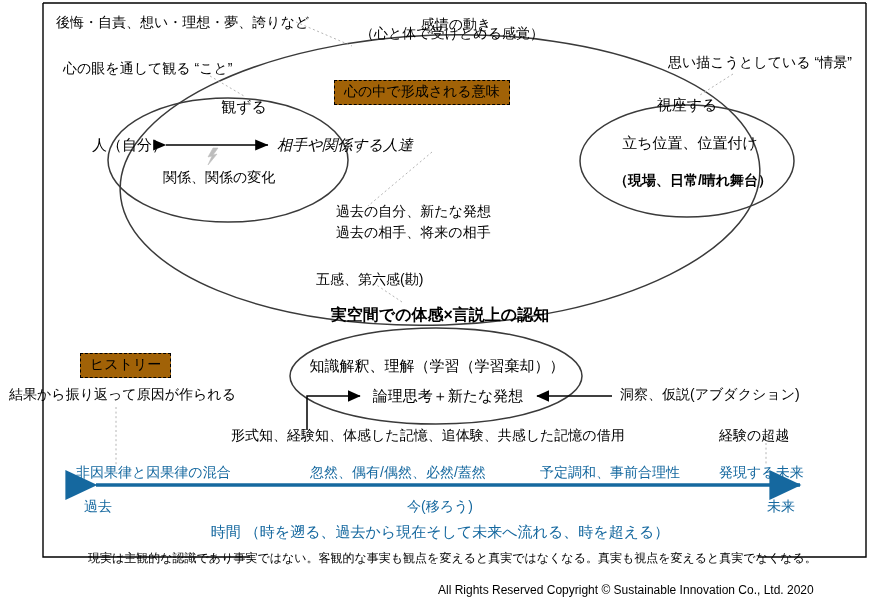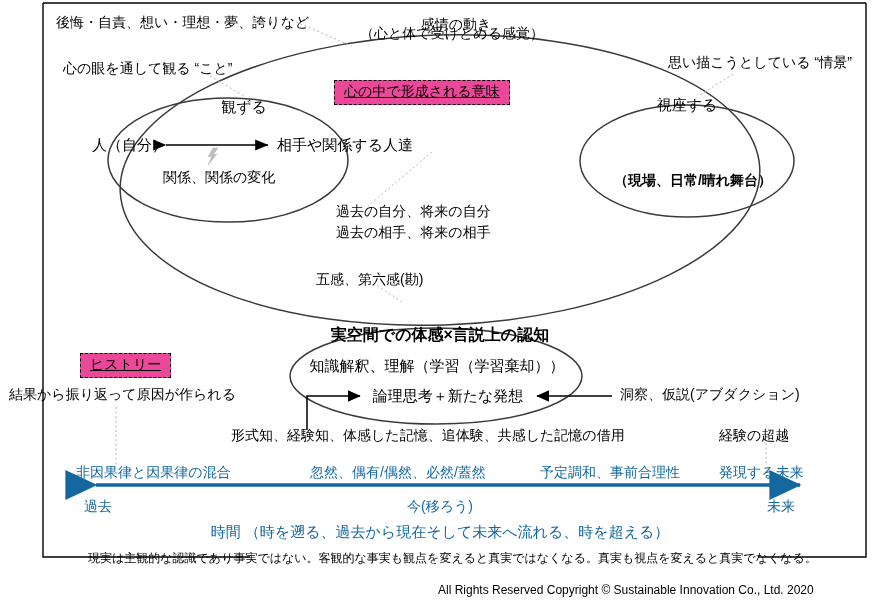--- a/index.html
+++ b/index.html
@@ -26,23 +26,22 @@
   .f16{font-size:16px;}
   .f11{font-size:12px;}
   .f12{font-size:12px;}
   .blue{color:#15689F;}
   .bold{font-weight:bold;}
   .ctr{transform:translateX(-50%);}
   .dashbox{
     position:absolute;
     border:1px dashed #000;
     padding:2px 9px 3px 9px;
-    background:#ec4899;
+    background:#a16207;
     white-space:nowrap;
-    text-decoration:underline;
   }
 </style>
 </head>
 <body>
 
 <div id="stage">
 
   <svg id="svg-layer" viewBox="0 0 879 609">
     <defs>
       <marker id="arrB" markerWidth="9" markerHeight="9" refX="8" refY="4.5" orient="auto">
@@ -118,36 +117,37 @@
   <div class="dashbox f14" style="left:334px;top:80px;">
     <span>心の中で形成される意味</span>
   </div>
 
   <div class="lbl f14" style="left:668px;top:54px;">思い描こうとしている “情景”</div>
 
   <div class="lbl f15 ctr" style="left:244px;top:98px;">観ずる</div>
 
   <div class="lbl f15" style="left:92px;top:136px;">人（自分）</div>
 
-  <div class="lbl f15" style="left:277px;top:136px;">相手や関係する人達</div>
+  <div class="lbl f15" style="left:277px;top:136px;font-style:italic;">相手や関係する人達</div>
 
   <div class="lbl f14" style="left:163px;top:169px;">関係、関係の変化</div>
 
   <div class="lbl f15 ctr" style="left:687px;top:96px;">視座する</div>
 
+  <div class="lbl f15 ctr" style="left:690px;top:134px;">立ち位置、位置付け</div>
 
   <div class="lbl f14 ctr" style="left:693px;top:172px;font-weight:bold;">（現場、日常/晴れ舞台）</div>
 
-  <div class="lbl f14" style="left:336px;top:203px;">過去の自分、将来の自分</div>
+  <div class="lbl f14" style="left:336px;top:203px;">過去の自分、新たな発想</div>
 
   <div class="lbl f14" style="left:336px;top:224px;">過去の相手、将来の相手</div>
 
   <div class="lbl f14" style="left:316px;top:271px;">五感、第六感(勘)</div>
 
-  <div class="lbl f16 bold ctr" style="left:440px;top:305px;margin-top:20px;">実空間での体感×言説上の認知</div>
+  <div class="lbl f16 bold ctr" style="left:440px;top:305px;">実空間での体感×言説上の認知</div>
 
   <div class="dashbox f14" style="left:80px;top:353px;">
     <span>ヒストリー</span>
   </div>
 
   <div class="lbl f14" style="left:9px;top:386px;">結果から振り返って原因が作られる</div>
 
   <div class="lbl f15 ctr" style="left:437px;top:357px;">知識解釈、理解（学習（学習棄却））</div>
 
   <div class="lbl f15 ctr" style="left:448px;top:387px;">論理思考＋新たな発想</div>

